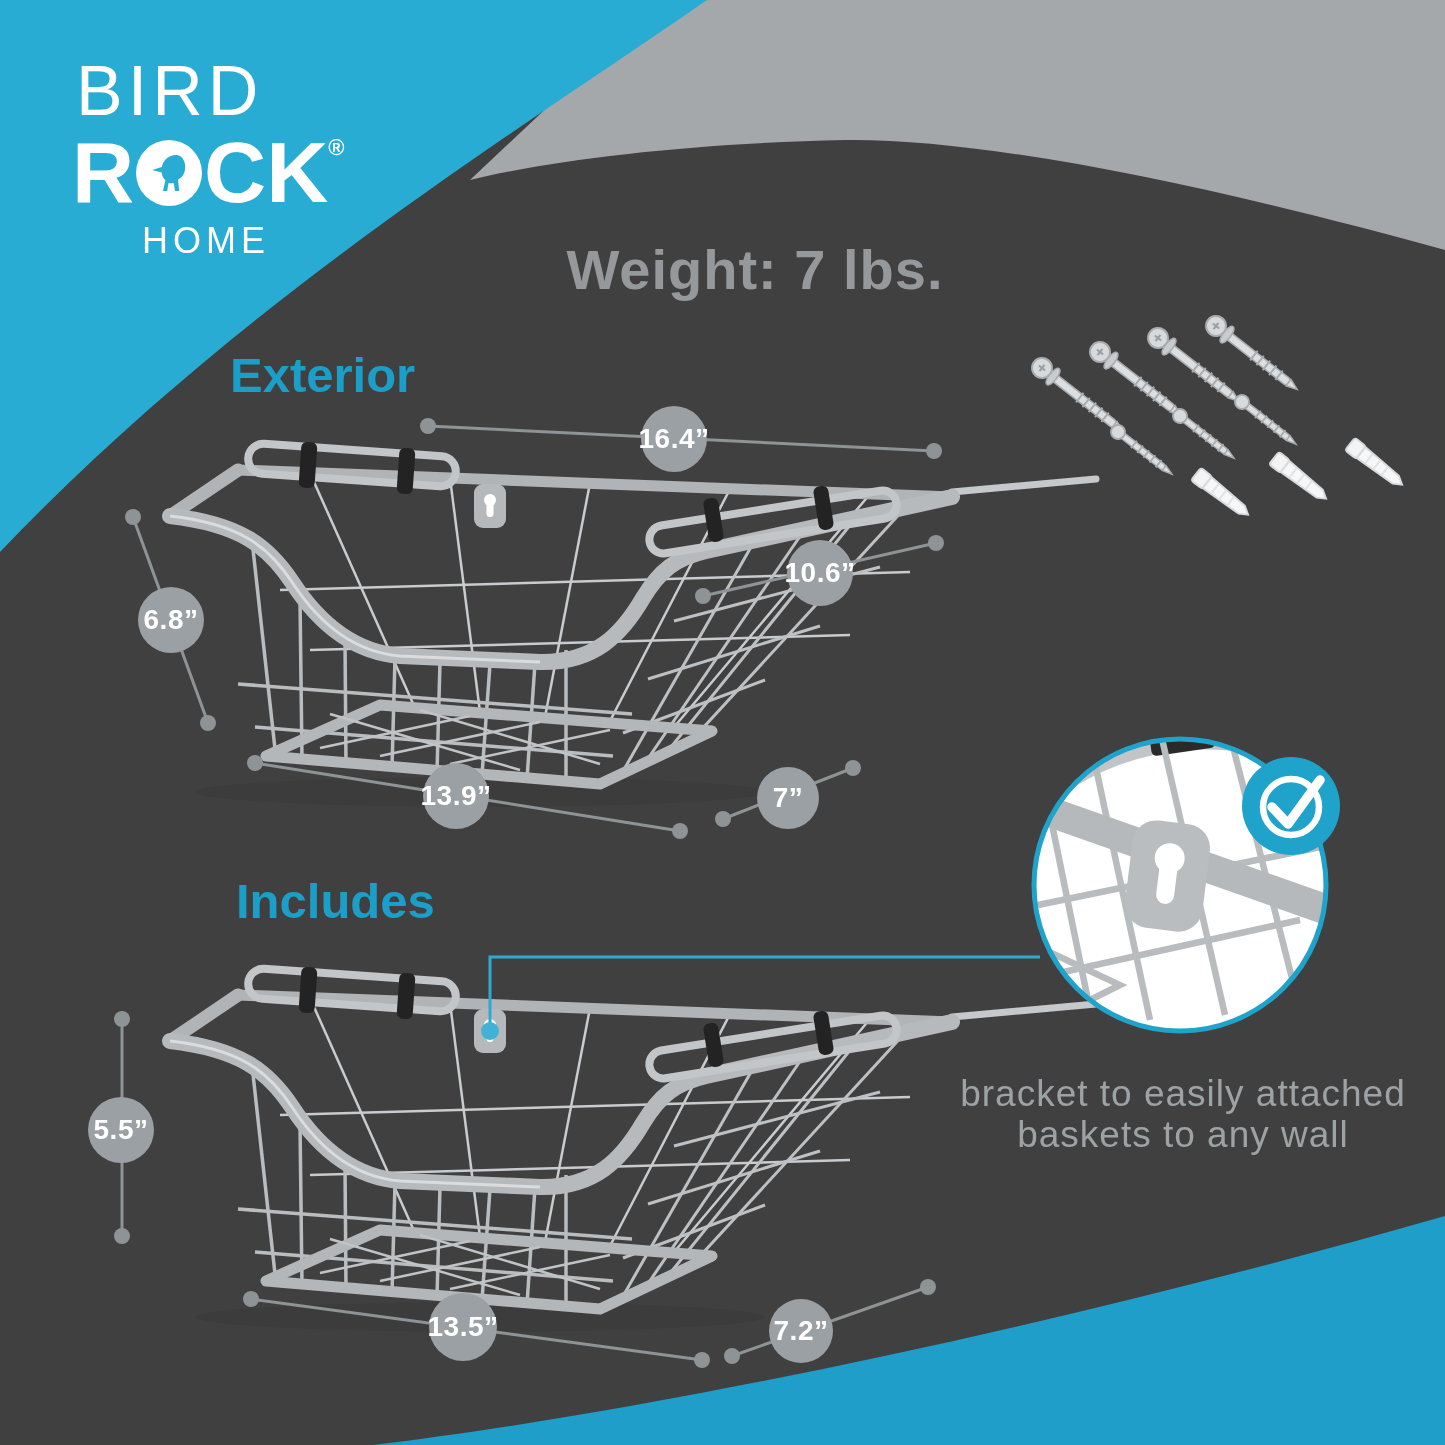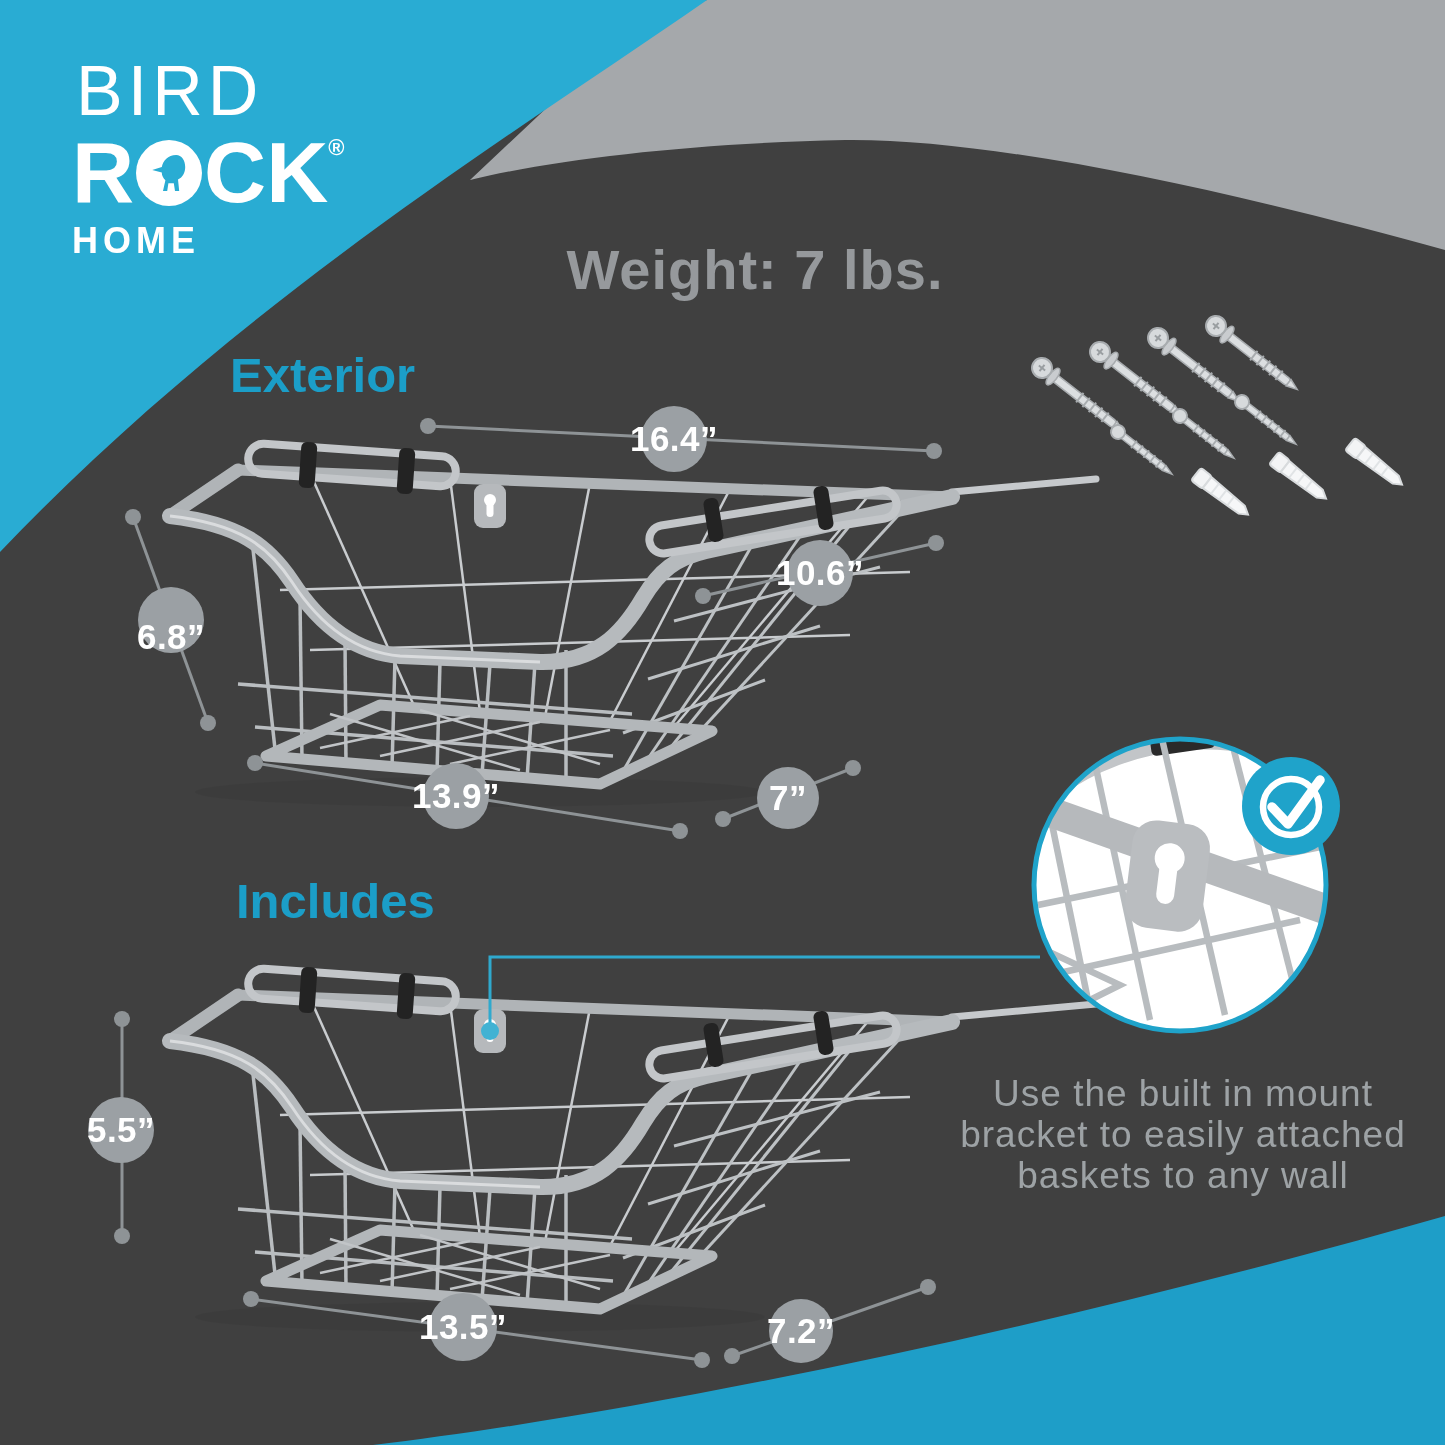--- a/index.html
+++ b/index.html
@@ -10,34 +10,34 @@
   .stage svg.bg{position:absolute;left:0;top:0;}
   .txt{position:absolute;}
   .logo{position:absolute;left:72px;top:56px;color:#ffffff;width:280px;}
   .logo-bird{font-size:70px;font-weight:400;letter-spacing:5px;line-height:1;margin-left:4px;}
   .logo-rock{display:flex;align-items:center;font-size:86px;font-weight:700;line-height:0.95;margin-top:6px;}
   .logo-rock .oc{
     display:inline-flex;align-items:center;justify-content:center;
     width:66px;height:66px;border-radius:50%;background:#ffffff;margin:0 2px;
   }
   .logo-rock sup{font-size:22px;font-weight:700;align-self:flex-start;margin-top:6px;}
-  .logo-home{font-size:36px;font-weight:700;letter-spacing:5px;text-align:left;width:268px;margin-top:6px;}
+  .logo-home{font-size:36px;font-weight:400;letter-spacing:5px;text-align:center;width:268px;margin-top:6px;}
   .weight{
     left:455px;top:237px;width:600px;text-align:center;
     font-size:56px;font-weight:700;color:#96999C;letter-spacing:1px;
   }
   .section-title{font-size:49px;font-weight:700;color:#1B9EC8;line-height:1;}
   .note{
     text-align:center;color:#9DA2A5;letter-spacing:1px;font-weight:400;
   }
   .note-includes{left:983px;top:521px;width:400px;font-size:35px;line-height:43px;}
   .note-mount{left:958px;top:1073px;width:450px;font-size:37px;line-height:41px;}
   .dim{
     position:absolute;transform:translate(-50%,-50%);
-    color:#ffffff;font-size:35px;font-weight:700;letter-spacing:0.5px;white-space:nowrap;
+    color:#ffffff;font-size:28px;font-weight:700;letter-spacing:0.5px;white-space:nowrap;
   }
 </style>
 </head>
 <body>
 
 <div class="stage">
 
   <svg class="bg" width="1445" height="1445" viewBox="0 0 1445 1445">
 
     <defs>
@@ -321,27 +321,26 @@
   </div>
 
   <div class="txt weight">Weight: 7 lbs.</div>
 
   <div class="txt section-title" style="left:230px;top:351px;">Exterior</div>
 
   <div class="txt section-title" style="left:236px;top:877px;">Includes</div>
 
 
   <div class="txt note note-mount">
-    <div>Use the built in mount</div>
     <div>bracket to easily attached</div>
     <div>baskets to any wall</div>
   </div>
 
   <div class="dim" style="left:674px;top:439px;">16.4”</div>
   <div class="dim" style="left:820px;top:573px;">10.6”</div>
-  <div class="dim" style="left:171px;top:637px;">6.8”</div>
+  <div class="dim" style="left:171px;top:620px;">6.8”</div>
   <div class="dim" style="left:456px;top:796px;">13.9”</div>
   <div class="dim" style="left:788px;top:798px;">7”</div>
   <div class="dim" style="left:121px;top:1130px;">5.5”</div>
   <div class="dim" style="left:463px;top:1327px;text-align:right;">13.5”</div>
   <div class="dim" style="left:801px;top:1331px;">7.2”</div>
 
 </div>
 
 </body></html>

